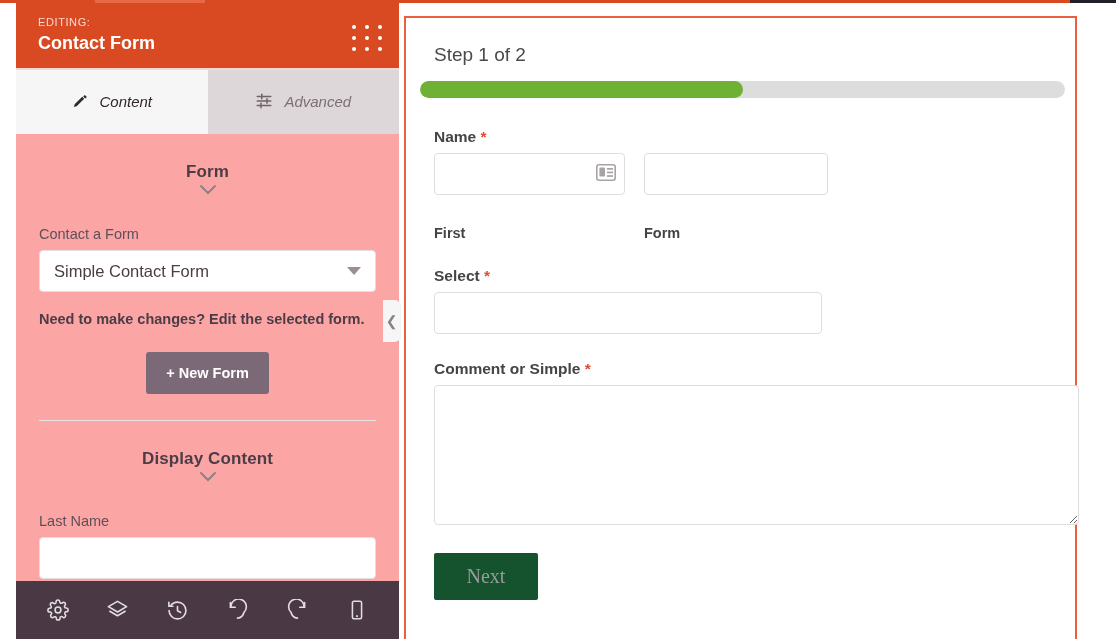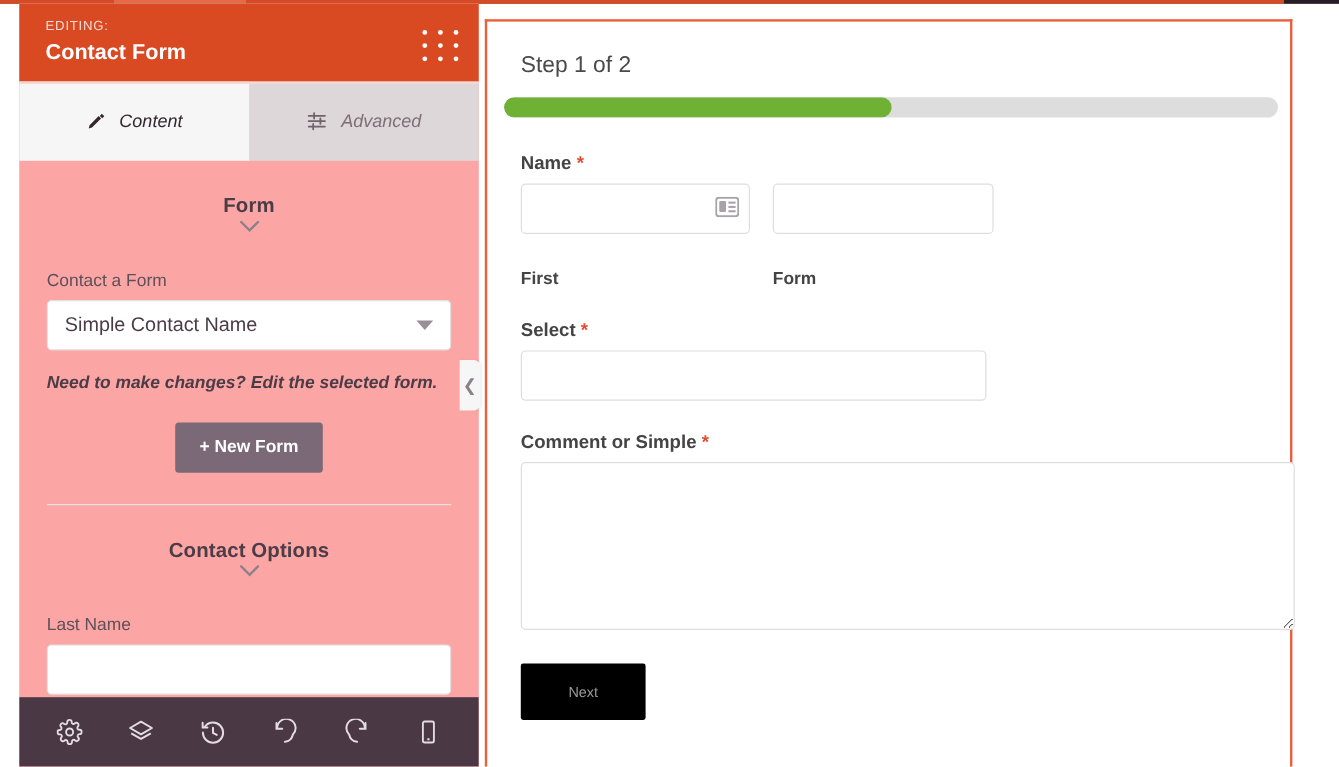--- a/index.html
+++ b/index.html
@@ -91,21 +91,21 @@
     padding: 0 34px 0 14px; cursor: pointer;
   }
   .select-box span { font-size: 16.5px; color: #4b3c46; }
   .select-arrow {
     position: absolute; right: 14px; top: 50%; transform: translateY(-50%);
     width: 0; height: 0;
     border-left: 7px solid transparent; border-right: 7px solid transparent;
     border-top: 8px solid #9a8f96;
   }
   .hint-text {
-    font-size: 14.5px; font-weight: bold; font-style: italic;
+    font-size: 14.5px; font-weight: bold; 
     color: #4b3c46; line-height: 22px; margin-top: 16px;
   }
   .new-form-wrap { display: flex; justify-content: center; margin-top: 22px; }
   .btn-new-form {
     background: #7c6977; color: #ffffff;
     font-size: 14.5px; font-weight: bold;
     border: none; border-radius: 3px;
     padding: 13px 20px; cursor: pointer;
   }
   .divider { height: 1px; background: #e7e3e4; margin-top: 26px; }
@@ -184,23 +184,23 @@
   .ta {
     width: 645px; height: 140px;
     background: #ffffff; border: 1px solid #dedede; border-radius: 4px;
     resize: both; font-family: "Liberation Sans", sans-serif;
     font-size: 15px; color: #333; padding: 8px 10px;
     display: block;
   }
   .next-wrap { margin-top: 28px; }
   .btn-next {
     width: 104px; height: 47px;
-    background: #000000; border: none; border-radius: 2px;
-    color: #9a9a9a; font-size: 12px; cursor: pointer;
-    font-family: Liberation Sans, sans-serif;
+    background: #14532d; border: none; border-radius: 2px;
+    color: #9a9a9a; font-size: 20px; cursor: pointer;
+    font-family: Liberation Serif, serif;
   }
 </style>
 </head>
 <body>
 
 <div id="app">
 
   <div class="top-strip">
     <div class="seg-a"></div>
     <div class="seg-b"></div>
@@ -258,35 +258,35 @@
         <h3>Form</h3>
         <span class="chev-down">
           <svg width="20" height="13" viewBox="0 0 20 13" fill="none" stroke="#8d8189" stroke-width="2" stroke-linecap="round">
             <polyline points="3,3 10,10 17,3"></polyline>
           </svg>
         </span>
       </div>
 
       <div class="field-label">Contact a Form</div>
       <div class="select-box">
-        <span>Simple Contact Name</span>
+        <span>Simple Contact Form</span>
         <span class="select-arrow"></span>
       </div>
 
       <div class="hint-text">Need to make changes? Edit the selected form.</div>
 
       <div class="new-form-wrap">
         <button class="btn-new-form" style="background: rgb(124, 105, 119);">+ New Form</button>
       </div>
 
       <div class="divider"></div>
 
       
       <div class="section-head">
-        <h3>Contact Options</h3>
+        <h3>Display Content</h3>
         <span class="chev-down">
           <svg width="20" height="13" viewBox="0 0 20 13" fill="none" stroke="#8d8189" stroke-width="2" stroke-linecap="round">
             <polyline points="3,3 10,10 17,3"></polyline>
           </svg>
         </span>
       </div>
 
       <div class="field-label">Last Name</div>
       <input class="text-input" type="text" placeholder="" style="">
     </div>

